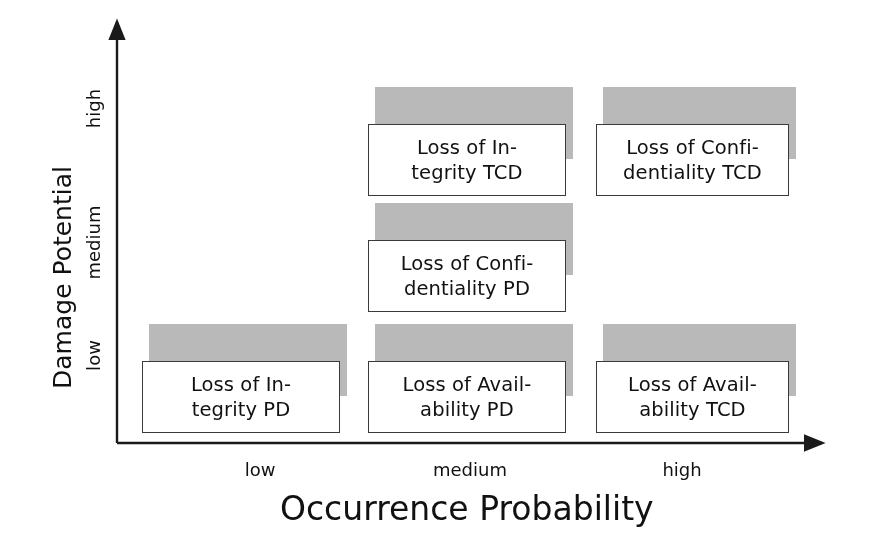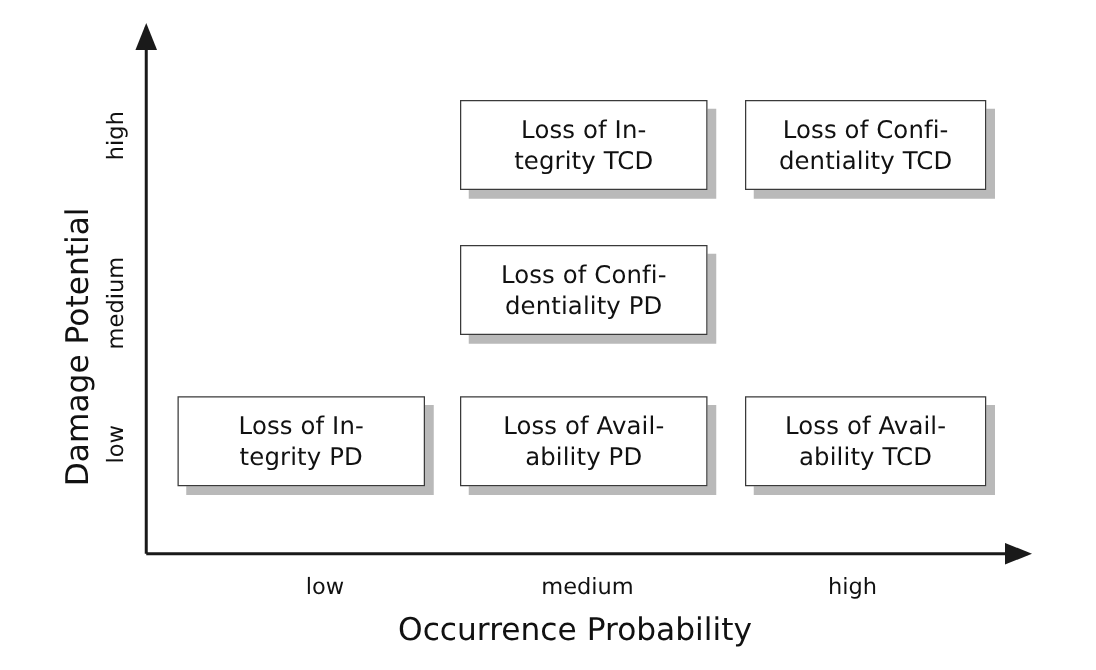--- a/index.html
+++ b/index.html
@@ -41,20 +41,21 @@
     background: #ffffff;
     border: 1.6px solid #3a3a3a;
     display: flex;
     align-items: center;
     justify-content: center;
     text-align: center;
     line-height: 1.30;
     font-size: 19.5px;
     letter-spacing: 0.1px;
     color: #111111;
+    margin-top: 44px;
   }
   .cell-shadow {
     position: absolute;
     background: #b9b9b9;
     z-index: 0;
   }
   .cell-box { z-index: 1; }
   .cell-box .cell-text {
     display: block;
     white-space: pre-line;
@@ -84,21 +85,21 @@
     position: absolute;
     font-size: 25px;
     color: #111111;
     white-space: nowrap;
     transform-origin: 50% 50%;
     transform: rotate(-90deg);
     text-align: center;
   }
   #x-axis-title {
     position: absolute;
-    font-size: 25px;
+    font-size: 33px;
     color: #111111;
     white-space: nowrap;
     text-align: center;
   }
 </style>
 </head>
 <body>
 
 <div id="canvas">
 

